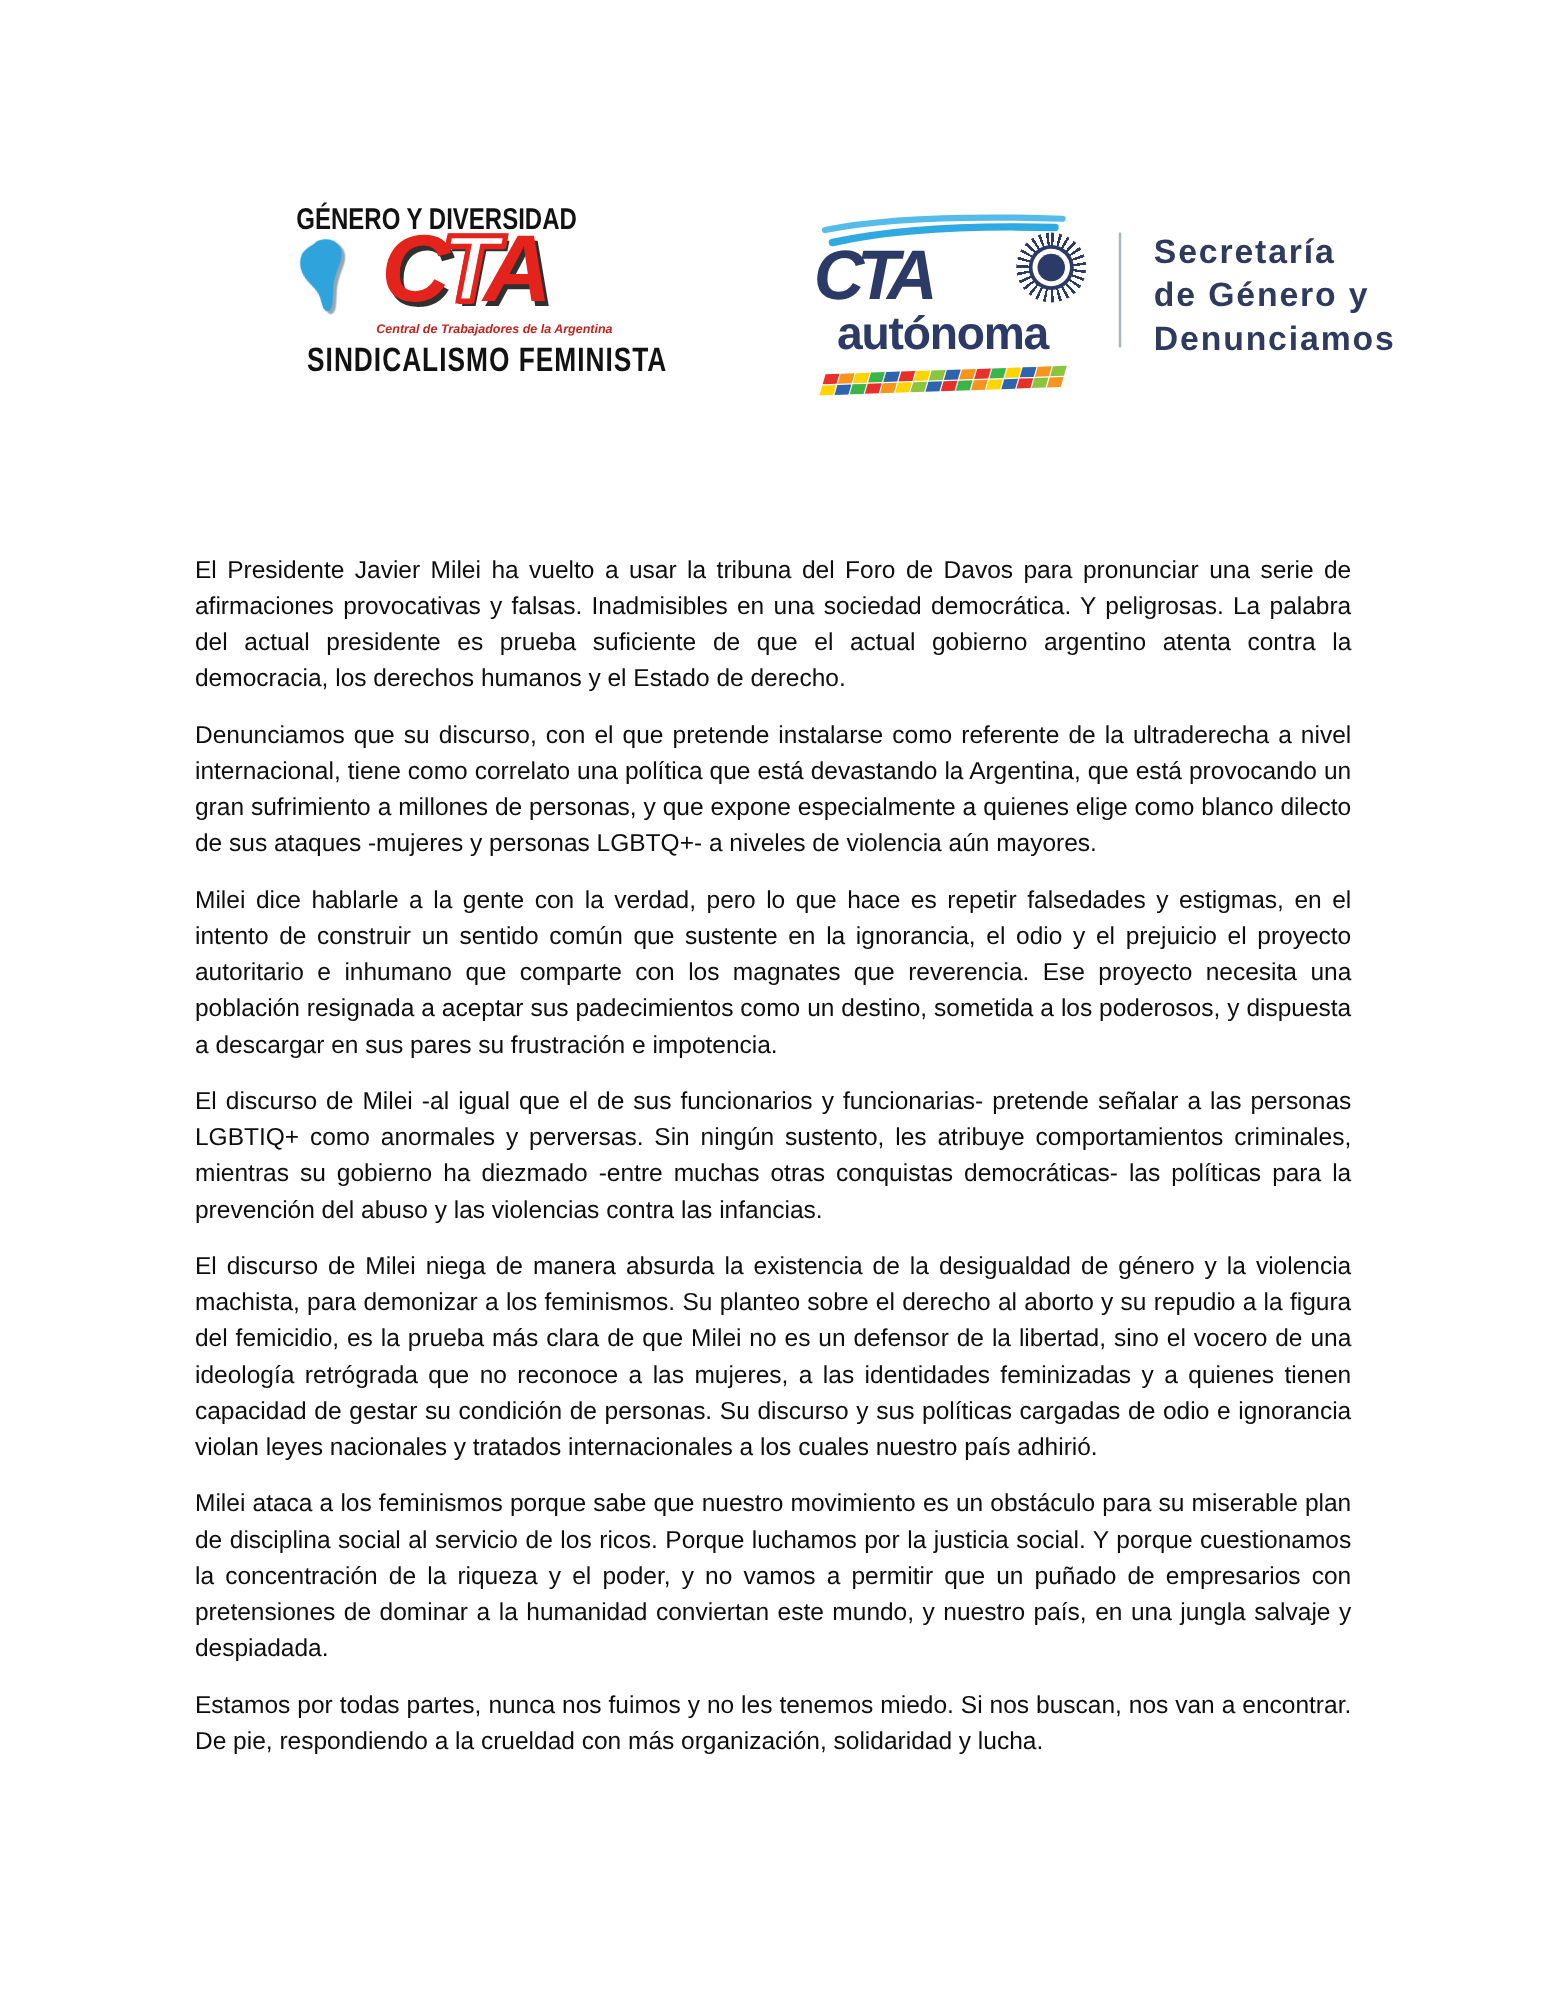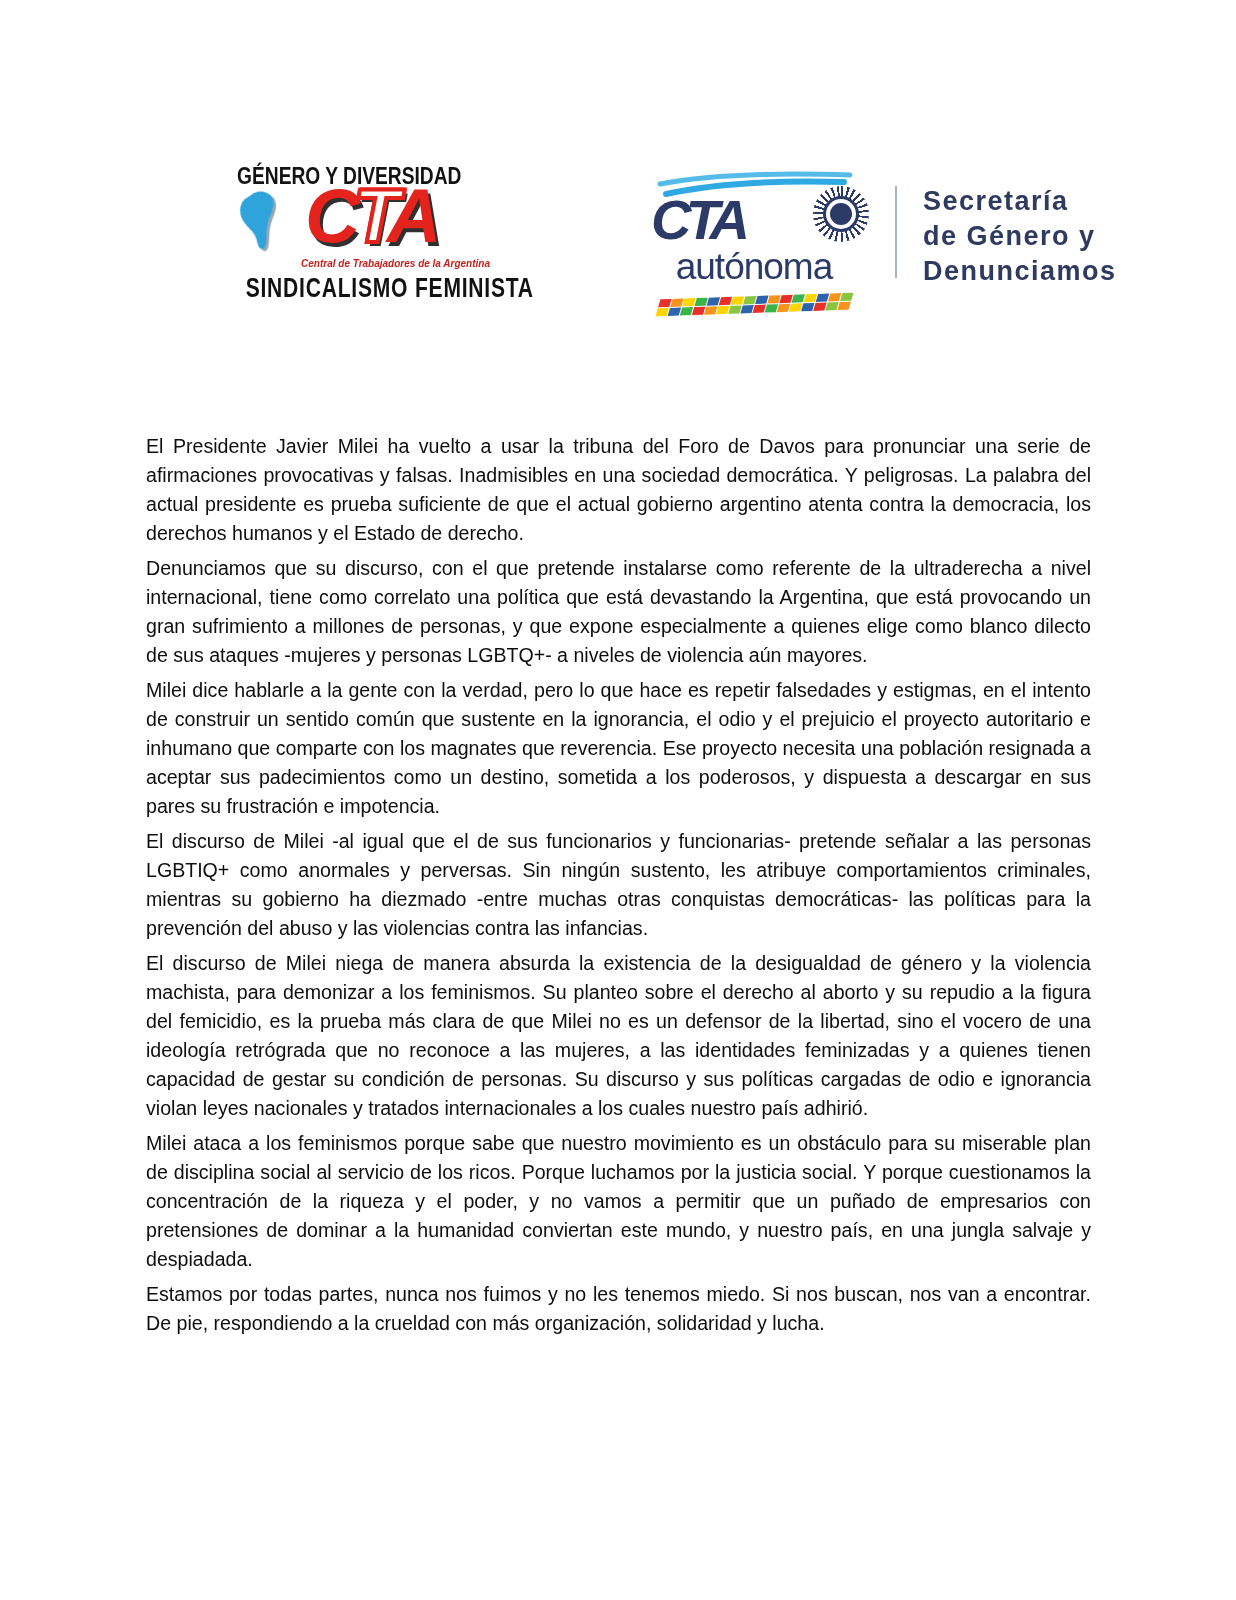--- a/index.html
+++ b/index.html
@@ -71,21 +71,21 @@
     background:repeating-conic-gradient(var(--cta_navy) 0deg 5deg, transparent 5deg 13.5deg);
   }
   .sun::after {
     content:""; position:absolute; left:50%; top:50%;
     width:22px; height:22px; transform:translate(-50%,-50%);
     border-radius:50%; background:var(--cta_navy);
     box-shadow:0 0 0 4px #ffffff, 0 0 0 7px var(--cta_navy);
   }
   .lr-autonoma {
     margin-top:0px;
-    font-size:37px; font-weight:400; color:var(--cta_navy);
+    font-size:37px; font-weight:700; color:var(--cta_navy);
     letter-spacing:-1px;
   }
   .lr-band {
     margin:8px auto 0;
     display:grid; grid-template-columns:repeat(16, 11px);
     grid-auto-rows:8px; gap:1px; width:fit-content;
     transform:skewX(-18deg) rotate(-2deg);
   }
   .lr-band span { display:block; }
   .lr-sep {
@@ -102,21 +102,21 @@
   
   .doc-title {
     position:absolute; top:374px; left:140px; width:956px;
     text-align:center;
     font-size:20px; font-weight:bold; color:#000000;
   }
   .doc-body {
     position:absolute; top:426px; left:140px; width:957px;
     font-size:19.6px; line-height:29px; color:#0e0e0e;
   }
-  .doc-body p { text-align:justify; margin:6px; }
+  .doc-body p { text-align:justify; margin:16px; }
 </style>
 </head>
 <body>
 
 <div class="page">
 
   <div class="logo-left">
     <span class="ll-top">GÉNERO Y DIVERSIDAD</span>
     <div class="ll-mid">
       <svg class="ll-map" viewBox="0 0 100 130" xmlns="http://www.w3.org/2000/svg">

